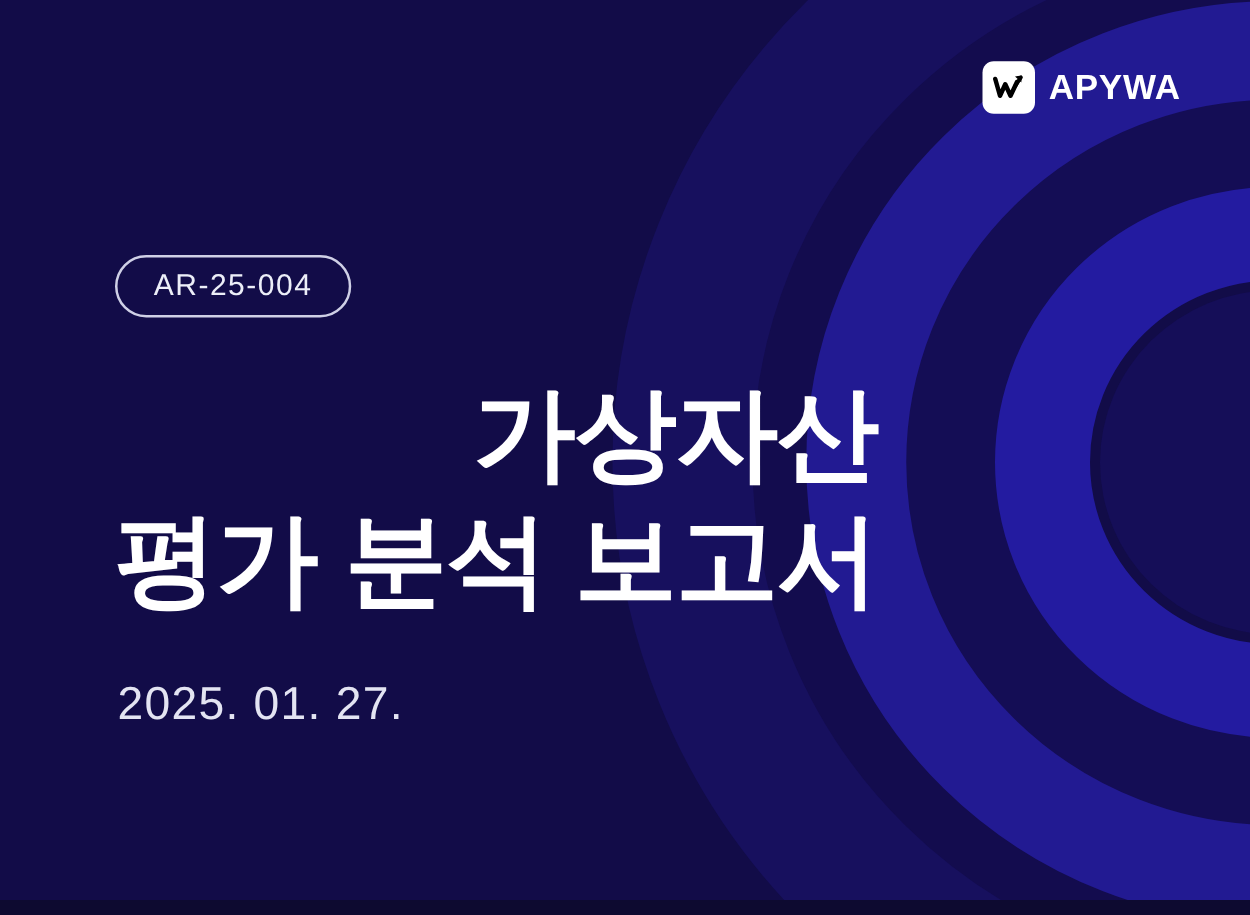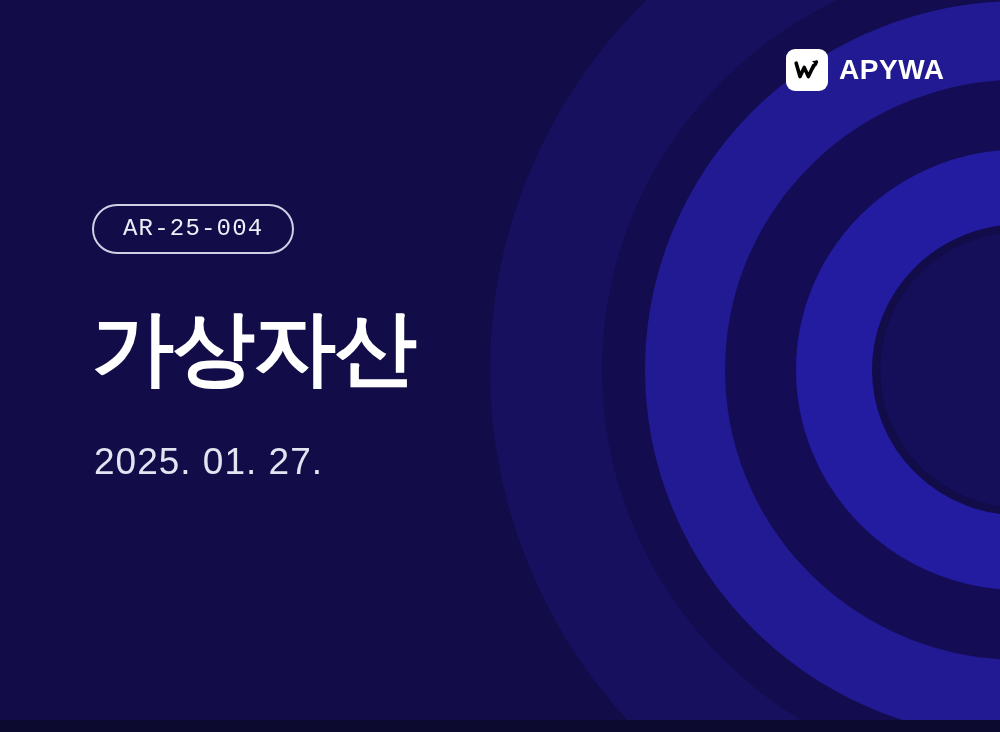--- a/index.html
+++ b/index.html
@@ -75,21 +75,20 @@
     padding: 0 29px;
     border: 2px solid #cfd0e6;
     border-radius: 999px;
     color: #eceef8;
     font-size: 24px;
     font-weight: 500;
     letter-spacing: 1.2px;
     line-height: 1;
     white-space: nowrap;
     background: transparent;
-    font-family: Liberation Mono, monospace;
   }
 
   .title {
     margin: 46px 0 0 0;
     color: #ffffff;
     font-size: 82px;
     font-weight: 700;
     line-height: 1.16;
     letter-spacing: -1px;
     white-space: nowrap;
@@ -145,18 +144,19 @@
     </span>
     <span class="logo-word">APYWA</span>
   </div>
 
   <div class="content">
 
     <div class="badge">AR-25-004</div>
 
     <h1 class="title">
       <span class="title-line">가상자산</span>
+      <span class="title-line">평가 분석 보고서</span>
     </h1>
 
     <div class="date">2025. 01. 27.</div>
   </div>
 
 </div>
 
 </body></html>

